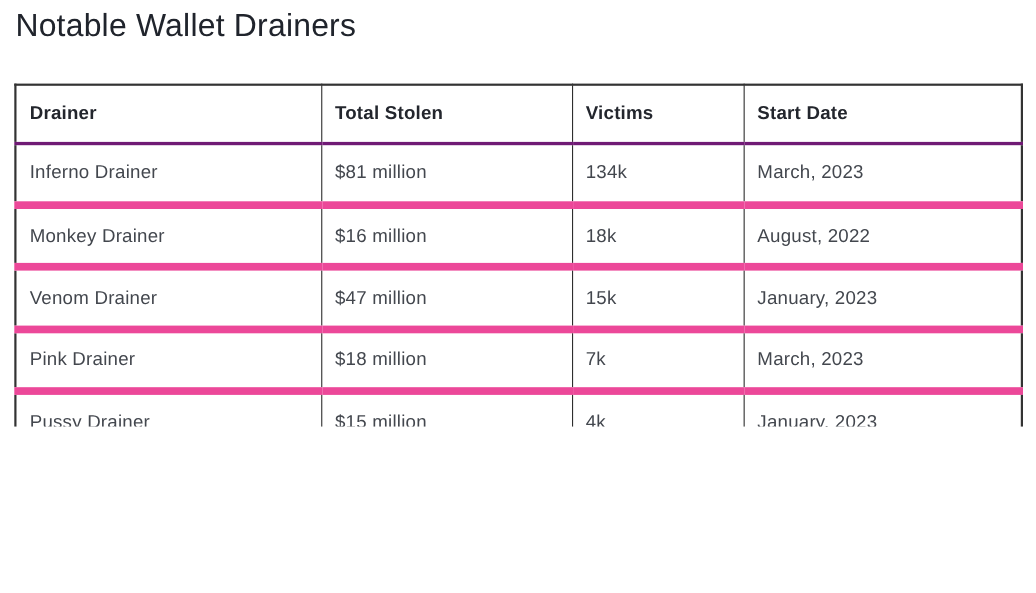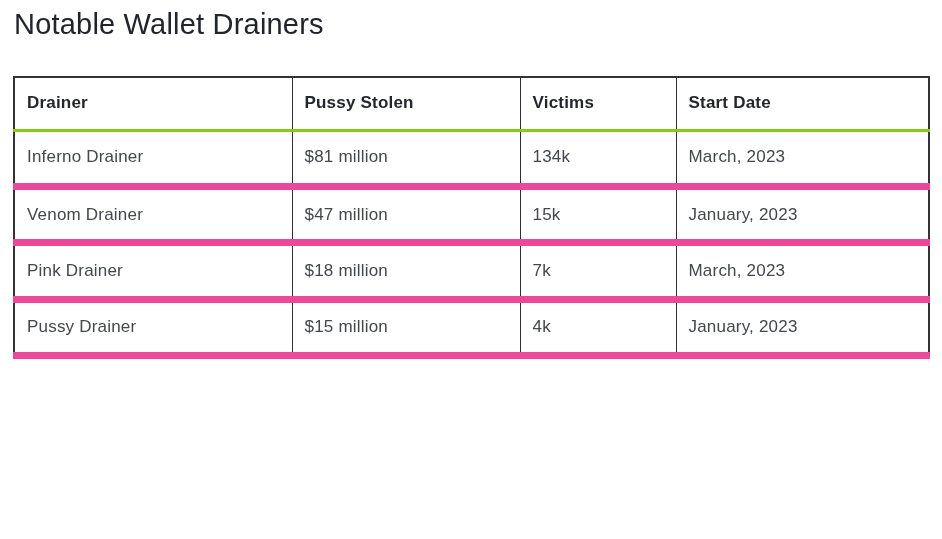--- a/index.html
+++ b/index.html
@@ -47,21 +47,21 @@
     white-space: nowrap;
     overflow: hidden;
   }
   thead tr { height: 53px; }
   tbody tr { height: 56.4px; }
   th {
     font-size: 17px;
     font-weight: 700;
     color: #23262d;
     letter-spacing: 0.2px;
-    border-bottom: 3px solid #84cc16;
+    border-bottom: 3px solid #701a75;
   }
   td {
     font-size: 17px;
     font-weight: 400;
     color: #43474e;
     letter-spacing: 0.2px;
     border-bottom: 7px solid #ec4899;
   }
 </style>
 </head>
@@ -74,31 +74,37 @@
   <table class="drainers">
     <colgroup>
       <col class="c1">
         <col class="c2">
         <col class="c3">
         <col class="c4">
     </colgroup>
     <thead>
       <tr>
         <th>Drainer</th>
-        <th>Pussy Stolen</th>
+        <th>Total Stolen</th>
         <th>Victims</th>
         <th>Start Date</th>
       </tr>
     </thead>
     <tbody>
       <tr>
         <td>Inferno Drainer</td>
         <td>$81 million</td>
         <td>134k</td>
         <td>March, 2023</td>
+      </tr>
+      <tr>
+        <td>Monkey Drainer</td>
+        <td>$16 million</td>
+        <td>18k</td>
+        <td>August, 2022</td>
       </tr>
       <tr>
         <td>Venom Drainer</td>
         <td>$47 million</td>
         <td>15k</td>
         <td>January, 2023</td>
       </tr>
       <tr>
         <td>Pink Drainer</td>
         <td>$18 million</td>

